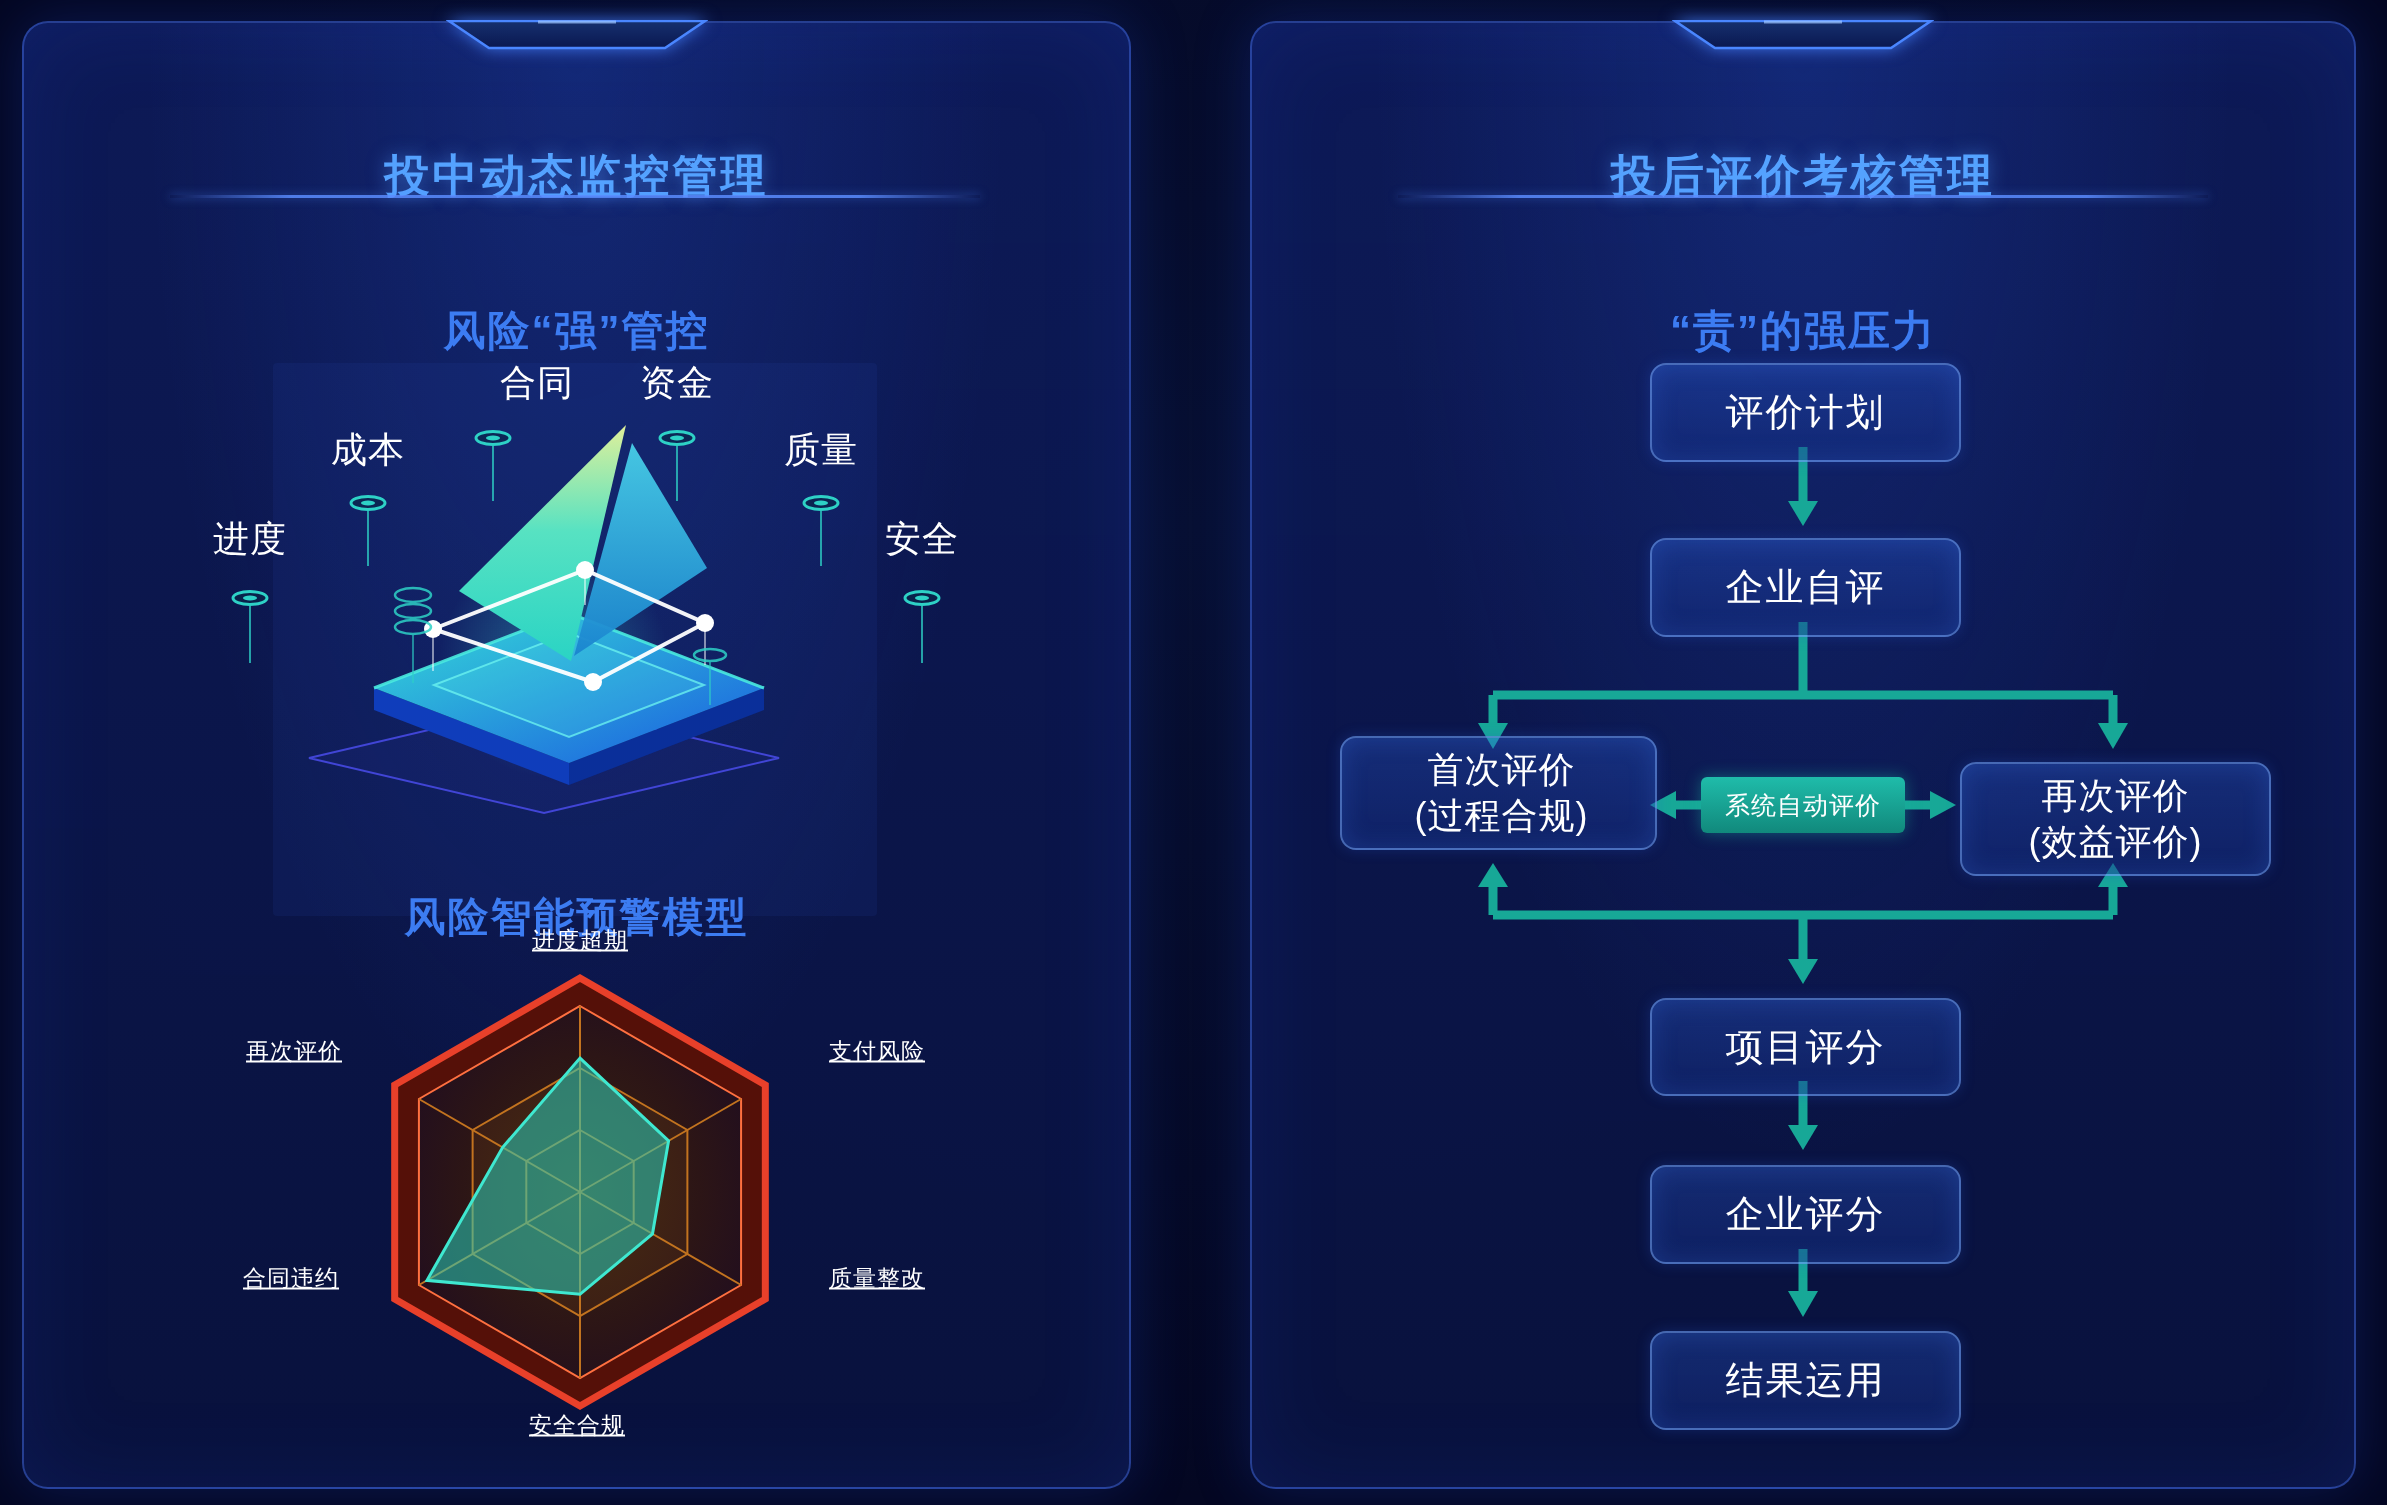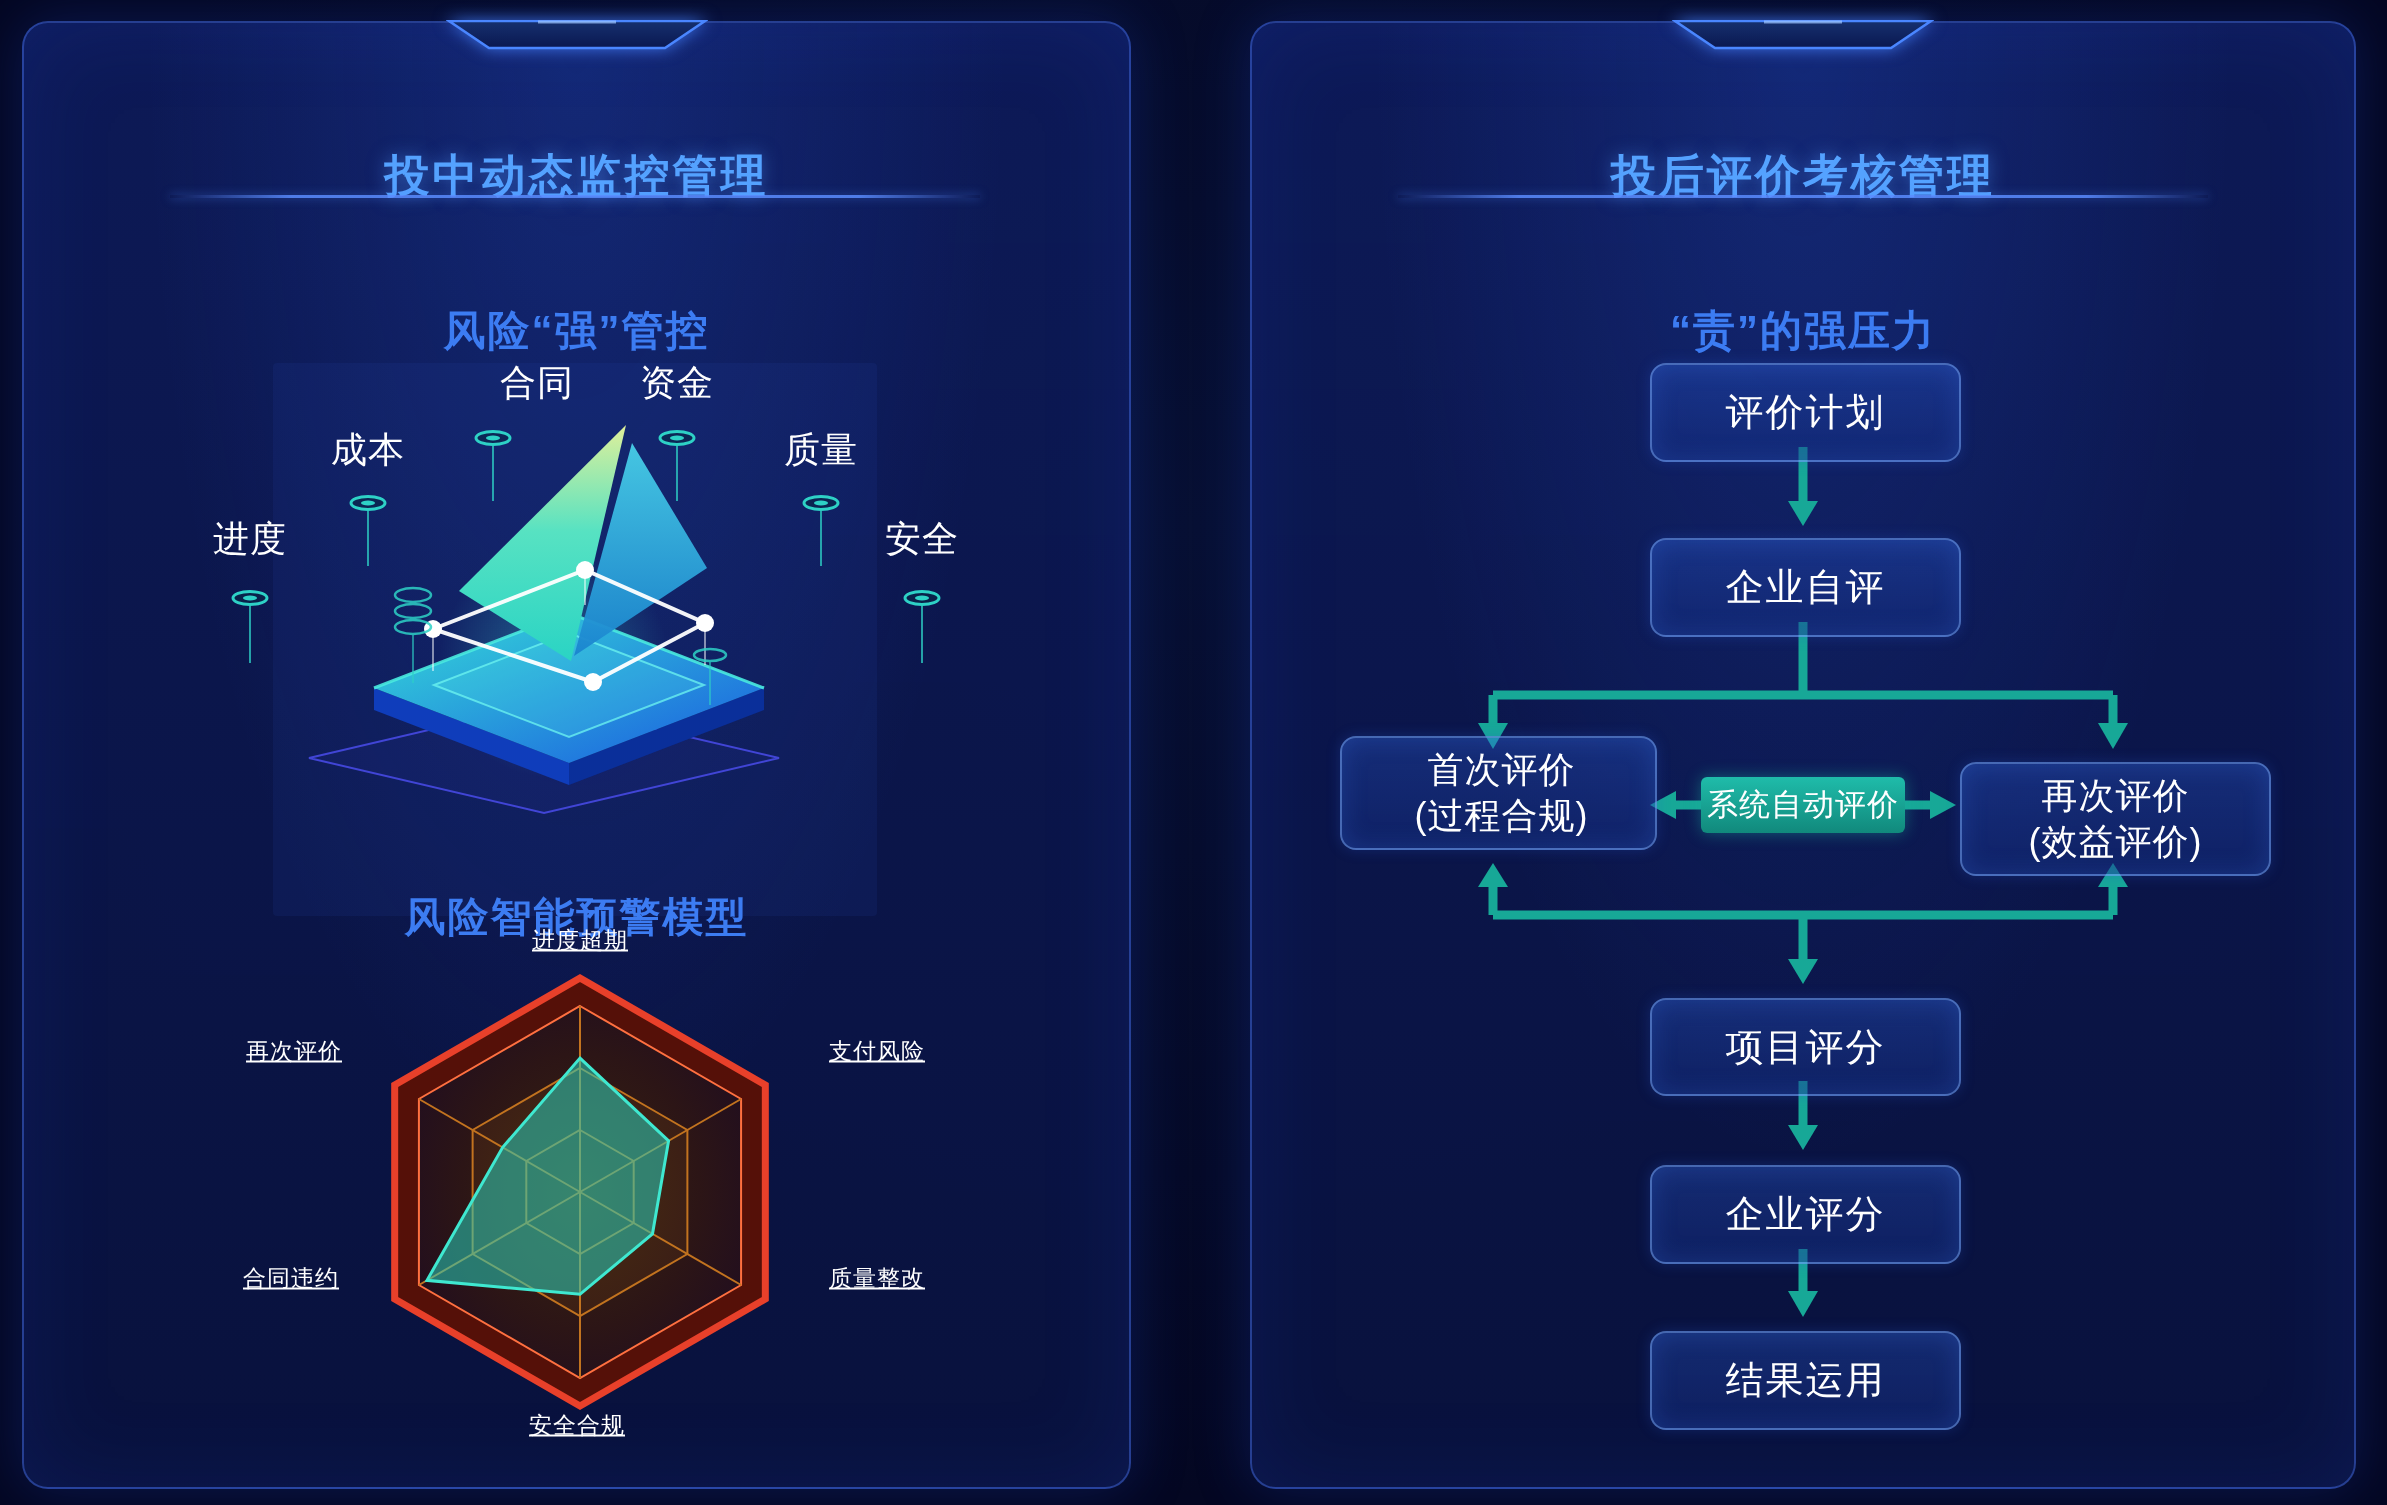--- a/index.html
+++ b/index.html
@@ -45,21 +45,21 @@
   
   .flow-arrows{position:absolute;left:0;top:0;z-index:1;}
   .flow-box{position:absolute;z-index:2;display:flex;flex-direction:column;
     align-items:center;justify-content:center;text-align:center;color:#ffffff;
     font-size:38px;letter-spacing:2px;border-radius:16px;
     background:linear-gradient(180deg, rgba(45,95,218,0.32) 0%, rgba(20,46,132,0.48) 100%);
     border:2px solid rgba(125,175,255,0.5);
     box-shadow:inset 0 0 26px rgba(70,130,255,0.22), 0 0 14px rgba(40,90,220,0.25);margin-top:11px;}
   .flow-box.two-line{font-size:36px;line-height:1.28;letter-spacing:1px;}
   .flow-pill{position:absolute;z-index:3;display:flex;align-items:center;justify-content:center;
-    color:#ffffff;font-size:31px;letter-spacing:1px;border-radius:6px;
+    color:#ffffff;font-size:25px;letter-spacing:1px;border-radius:6px;
     background:linear-gradient(180deg,#1fbcaa 0%, #11897c 100%);
     box-shadow:0 0 16px rgba(25,180,160,0.45);}
 </style>
 </head>
 <body>
 
 <div class="stage">
 
   <section class="panel left">
     <div class="panel-tab">

